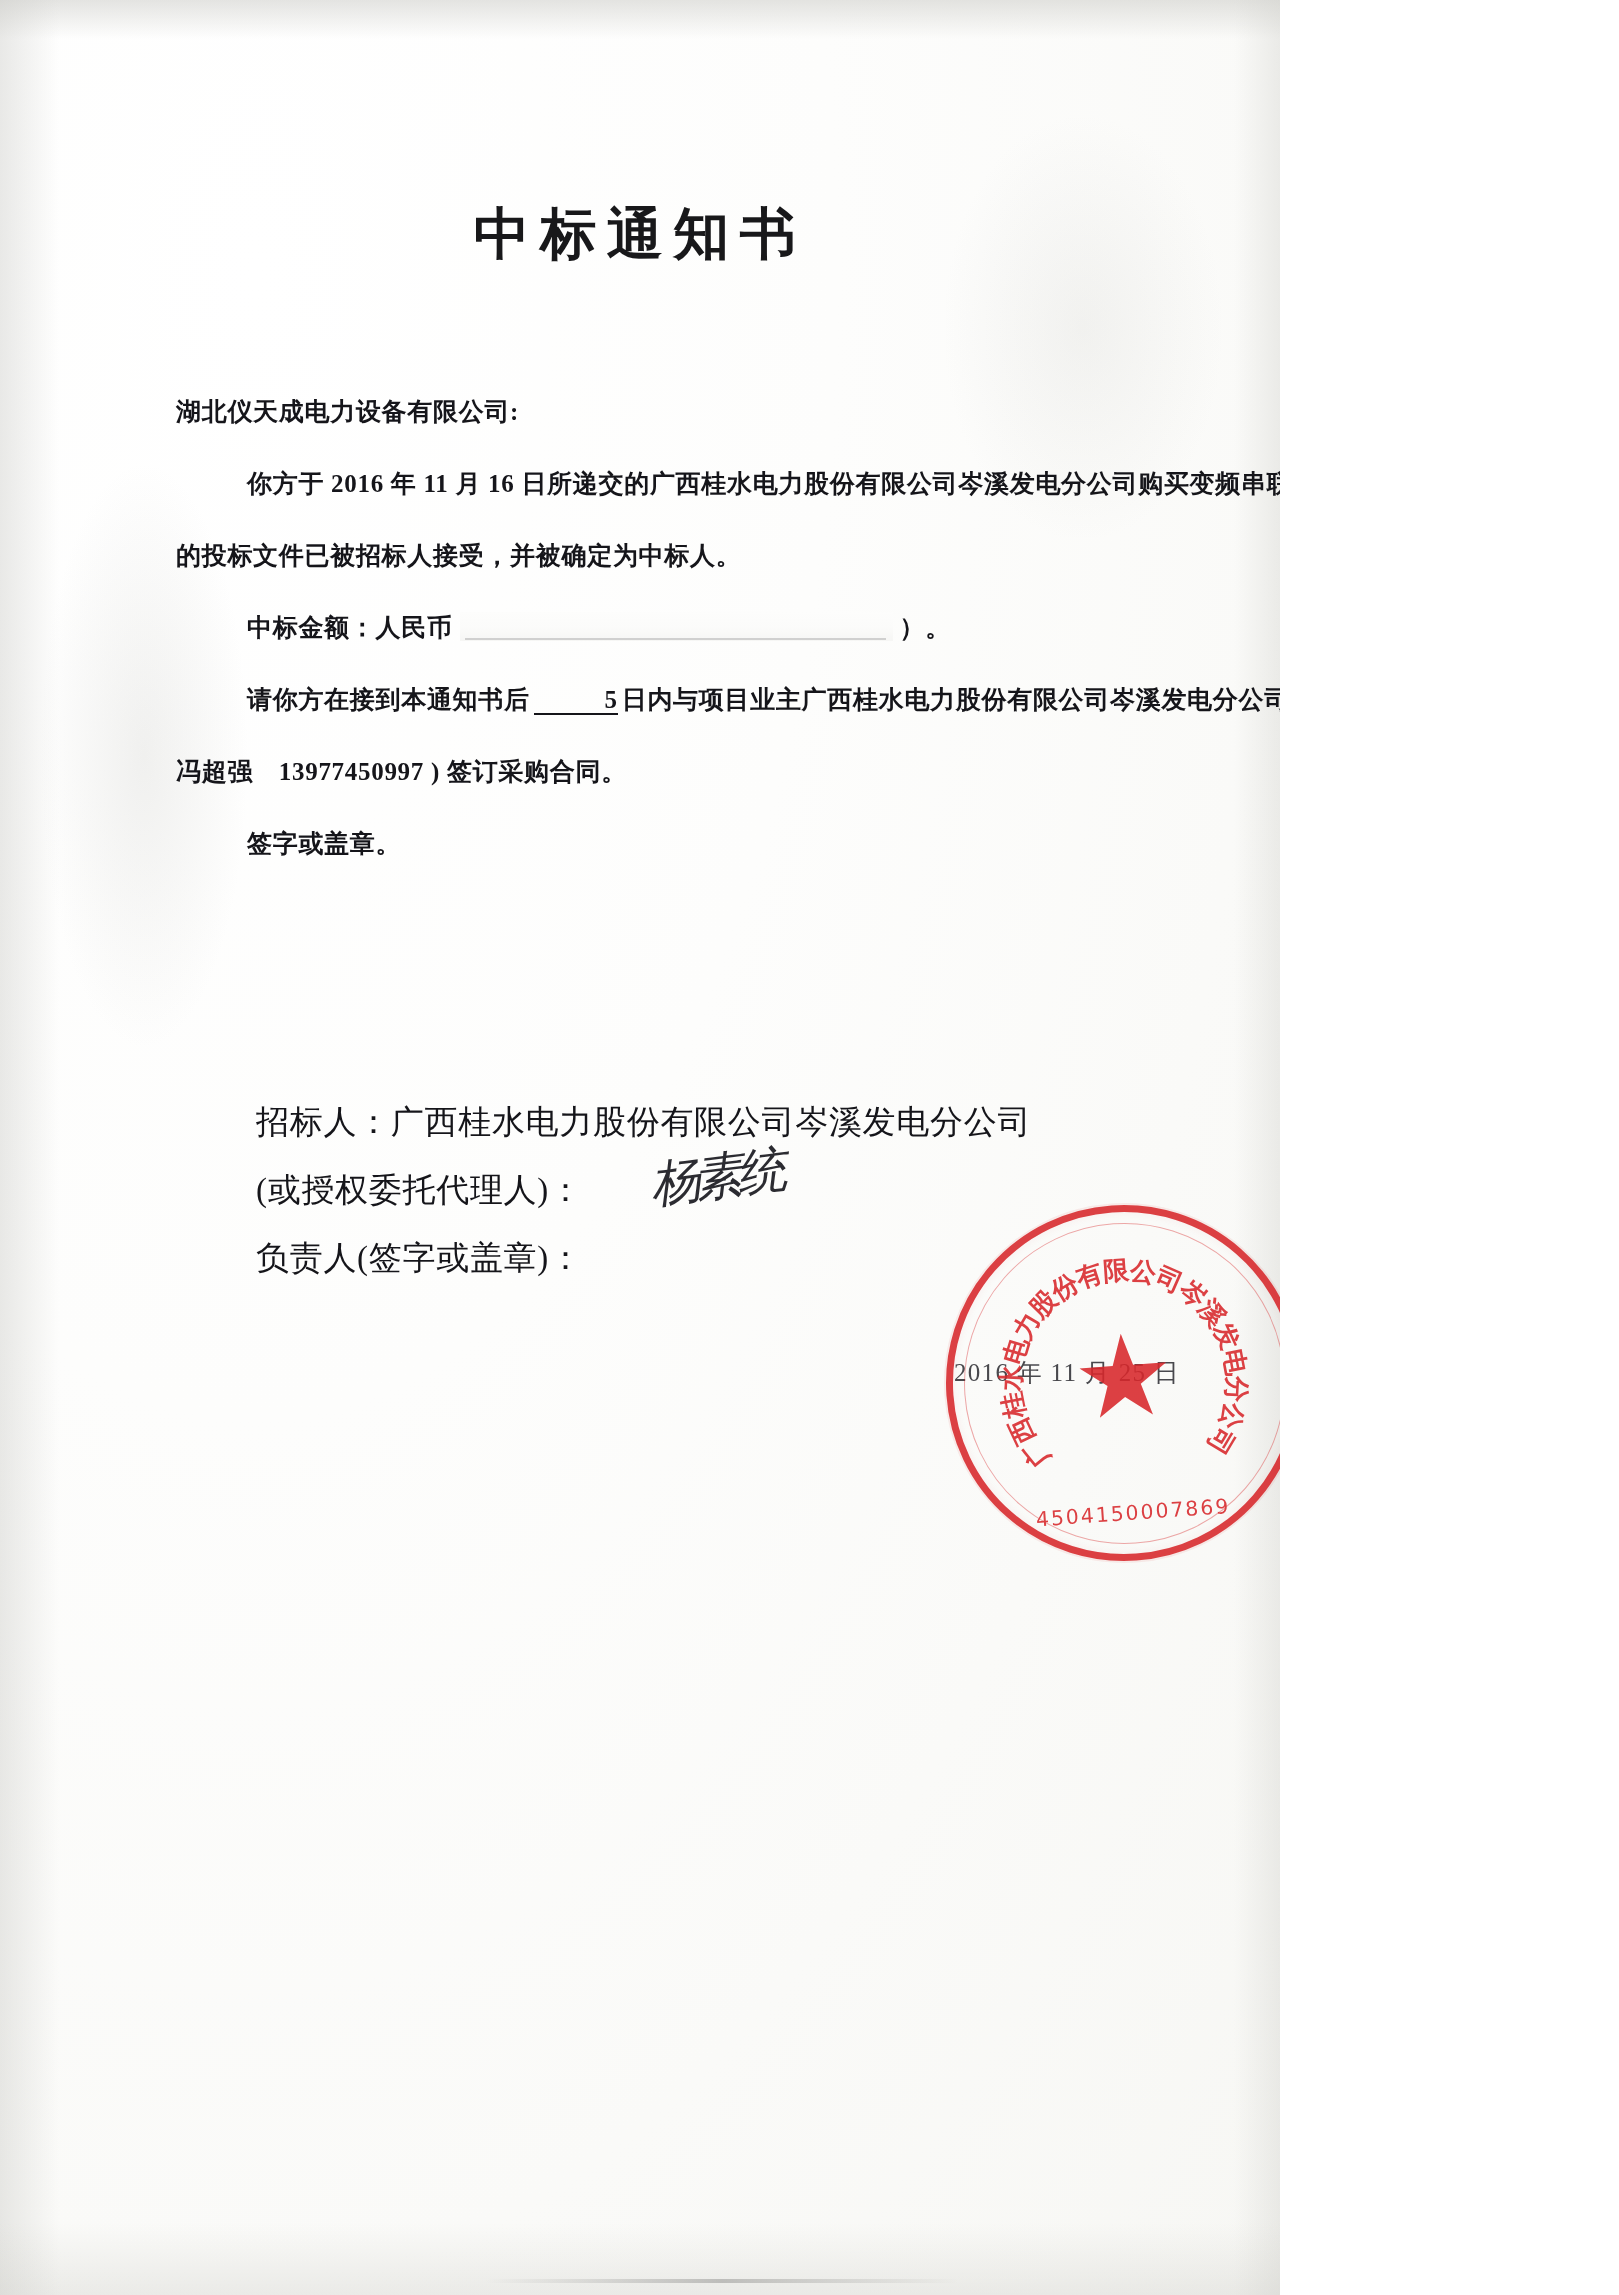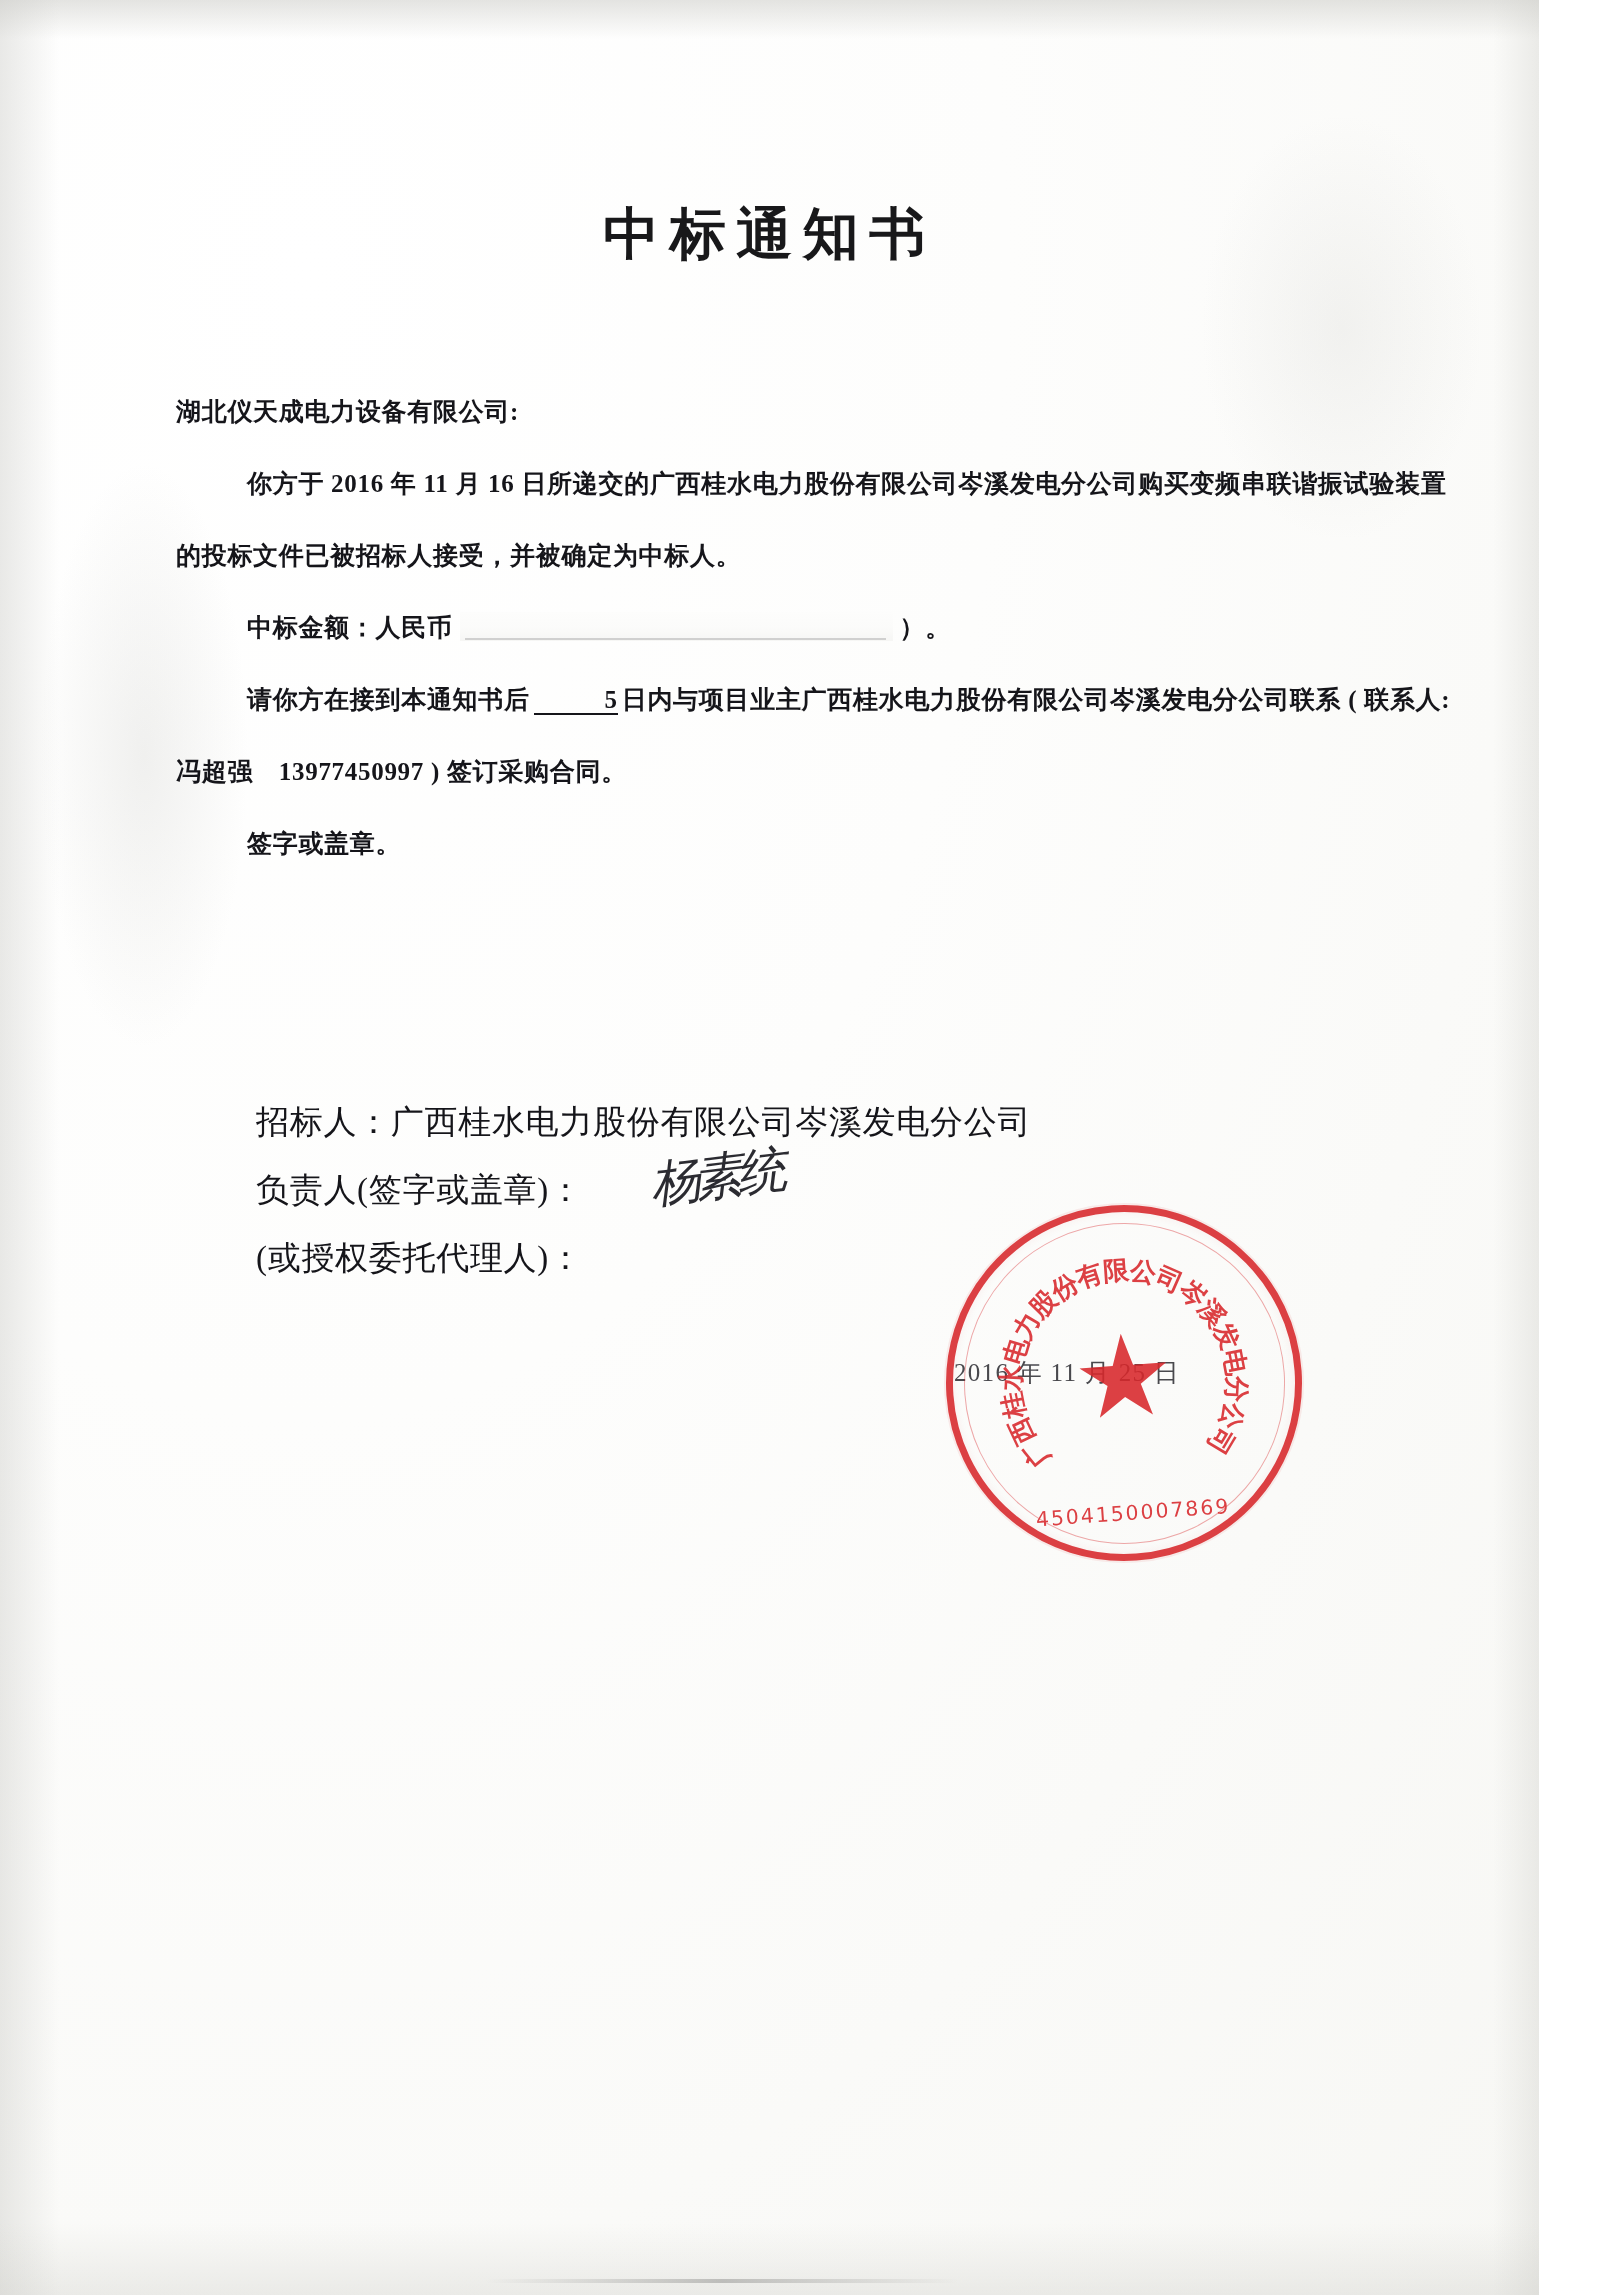--- a/index.html
+++ b/index.html
@@ -5,21 +5,21 @@
   html, body {
     margin: 0;
     padding: 0;
     background: #ffffff;
   }
   body {
     font-family: "Liberation Serif", "DejaVu Serif", serif;
   }
   .page {
     position: relative;
-    width: 1539px;
+    width: 1280px;
     height: 2295px;
     background:
       radial-gradient(ellipse at 20% 12%, #ffffff 0%, #fdfdfc 40%, #f7f7f4 100%),
       linear-gradient(160deg, #fbfbf9 0%, #f6f6f2 60%, #f2f2ee 100%);
     overflow: hidden;
   }
   
   .scan-shade-left {
     position: absolute;
     left: 0; top: 0;
@@ -250,22 +250,22 @@
     <p class="para indent">
       <span>请你方在接到本通知书后</span><span class="underline-num">5</span><span>日内与项目业主广西桂水电力股份有限公司岑溪发电分公司联系 ( 联系人: 冯超强　13977450997 ) 签订采购合同。</span>
     </p>
     <p class="para indent">签字或盖章。</p>
   </div>
 
   <div class="sign-block">
     <div>
       <span>招标人：</span><span>广西桂水电力股份有限公司岑溪发电分公司</span>
     </div>
+    <div>(或授权委托代理人)：</div>
     <div>负责人(签字或盖章)：</div>
-    <div>(或授权委托代理人)：</div>
   </div>
 
   <div class="signature">杨素统</div>
 
   <div class="date-line">2016 年 11 月 25 日</div>
 
   <div class="seal">
     <div class="seal-inner-ring"></div>
     <div class="seal-arc-text">
         <span style="transform: rotate(-125deg) translate(-0.5em, -130px);">广</span>

